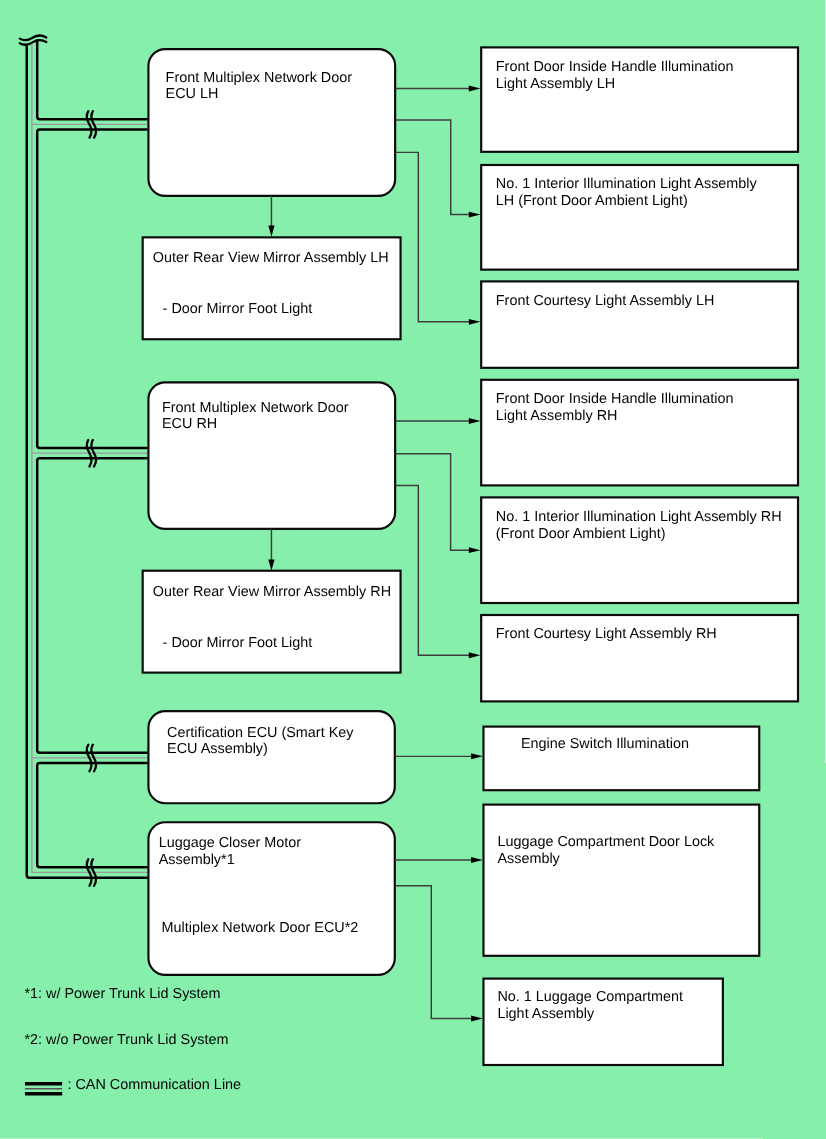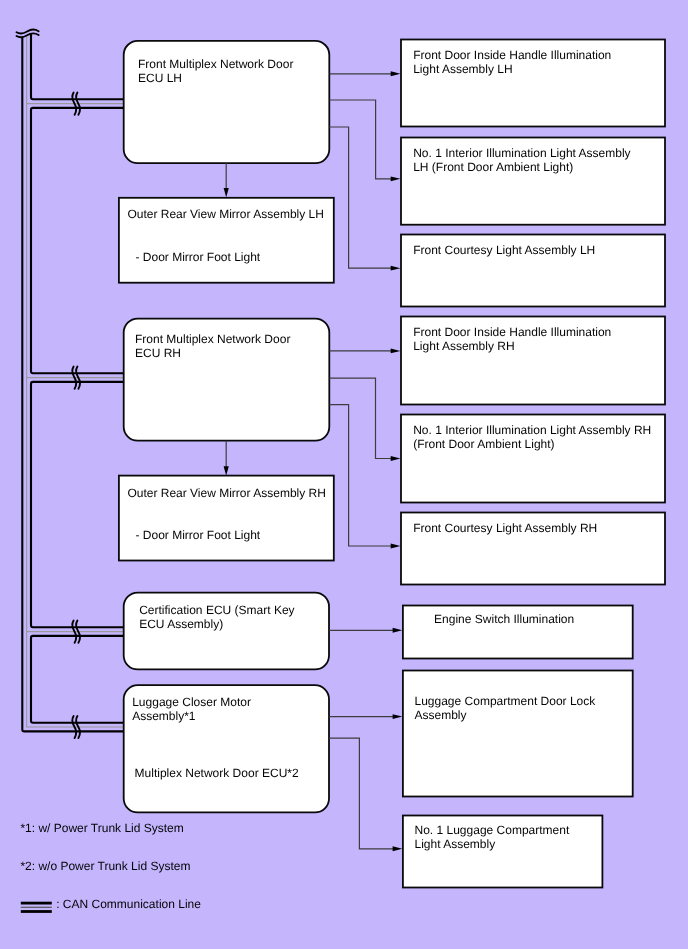--- a/index.html
+++ b/index.html
@@ -1,21 +1,21 @@
 <!DOCTYPE html>
 <html><head>
 <meta charset="utf-8">
 <title>Interior Light System Diagram</title>
 <style>
   html,body{margin:0;padding:0;background:#ffffff;}
   body{width:688px;height:949px;overflow:hidden;
        font-family:"Liberation Sans",sans-serif;
        -webkit-font-smoothing:antialiased;
        text-rendering:geometricPrecision;}
-  #stage{position:relative;width:688px;height:949px;background:#c4b5fd;}
+  #stage{position:relative;width:688px;height:949px;background:#86efac;}
   svg#dg{display:block;position:absolute;left:0;top:0;}
   text{font-family:"Liberation Sans",sans-serif;font-size:12px;fill:#050505;
        white-space:pre;dominant-baseline:alphabetic;}
   .rbox{fill:#ffffff;stroke:#0a0a0a;stroke-width:1.8;}
   .ebox{fill:#ffffff;stroke:#0a0a0a;stroke-width:1.8;}
   .conn{fill:none;stroke:#3d3d3d;stroke-width:1.2;}
   .ahead{fill:#000000;stroke:none;}
   .canout{fill:none;stroke:#000000;stroke-width:2.1;stroke-linecap:butt;}
   .canmid{fill:none;stroke:#9a9a9a;stroke-width:1.1;}
 </style>

